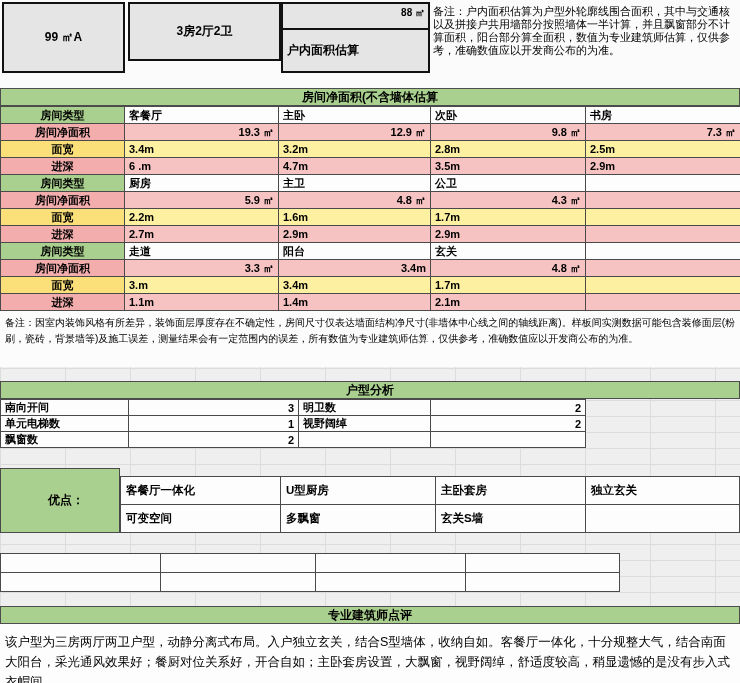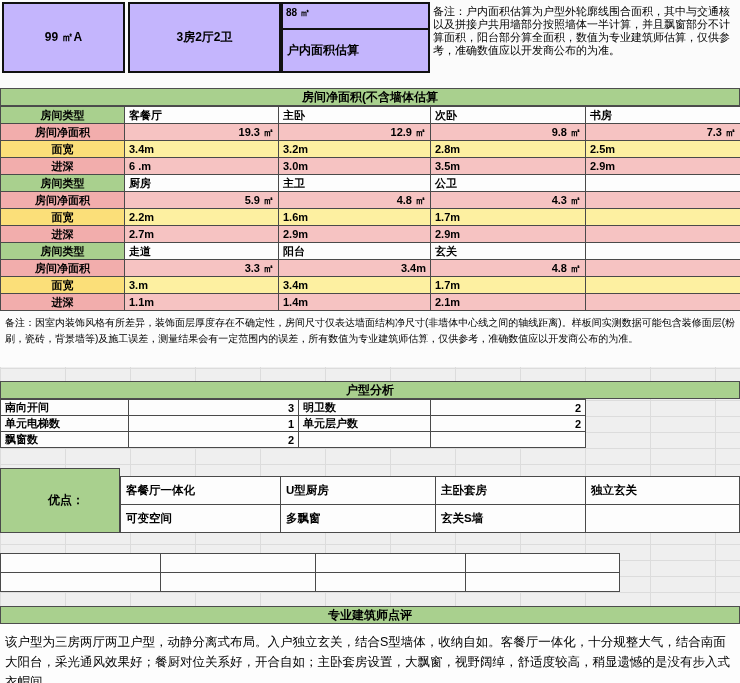--- a/index.html
+++ b/index.html
@@ -5,24 +5,24 @@
   * { margin:0; padding:0; box-sizing:border-box; }
   body { font-family:"Liberation Sans","DejaVu Sans",sans-serif; background:#ffffff; }
   .page { position:relative; width:740px; height:683px; overflow:hidden;
     background-color:#efefef;
     background-image:linear-gradient(to right,#dcdcdc 1px,transparent 1px),
                      linear-gradient(to bottom,#dcdcdc 1px,transparent 1px);
     background-size:65px 16px; }
 
   
   .top-header { position:relative; width:740px; height:88px; background:#fbfbfb; }
-  .hbox { position:absolute; border:2px solid #111; background:#c4b5fd; display:flex;
-    align-items:center; justify-content:center; font-weight:bold; font-size:12px; color:#000; }
+  .hbox { position:absolute; border:2px solid #111; background:#e5e5e5; display:flex;
+    align-items:center; justify-content:center; font-weight:bold; font-size:12px; color:#000;text-align:right; }
   .box-area { left:2px; top:2px; width:123px; height:71px; }
-  .box-layout { left:128px; top:2px; width:153px; height:71px; }
+  .box-layout { left:128px; top:2px; width:153px; height:59px; }
   .box-estimate { left:281px; top:2px; width:149px; height:71px; display:block; }
   .est-top { height:26px; border-bottom:2px solid #111; font-size:10px; font-weight:bold;
     padding:2px 3px; }
   .est-bottom { height:41px; display:flex; align-items:center; padding-left:4px;
     font-size:12px; font-weight:bold; }
   .header-note { position:absolute; left:433px; top:5px; width:304px;
     font-size:11px; line-height:13px; color:#000; }
 
   
   .title-bar { height:18px; background:#a9d08e; border:1px solid #4d4d4d;
@@ -118,21 +118,21 @@
     <tr class="r-width">
       <td class="lbl">面宽</td>
       <td>3.4m</td>
       <td>3.2m</td>
       <td>2.8m</td>
       <td>2.5m</td>
     </tr>
     <tr class="r-depth">
       <td class="lbl">进深</td>
       <td>6 .m</td>
-      <td>3.0m</td>
+      <td>4.7m</td>
       <td>3.5m</td>
       <td>2.9m</td>
     </tr>
     <tr class="r-type">
       <td class="lbl">房间类型</td>
       <td>厨房</td>
       <td>主卫</td>
       <td>公卫</td>
       <td></td>
     </tr>
@@ -202,21 +202,21 @@
     <tbody>
         <tr>
       <td>南向开间</td>
       <td class="val">3</td>
       <td>明卫数</td>
       <td class="val">2</td>
     </tr>
     <tr>
       <td>单元电梯数</td>
       <td class="val">1</td>
-      <td>单元层户数</td>
+      <td>视野阔绰</td>
       <td class="val">2</td>
     </tr>
     <tr>
       <td>飘窗数</td>
       <td class="val">2</td>
       <td></td>
       <td class="val"></td>
     </tr>
   </tbody>
     </table>

